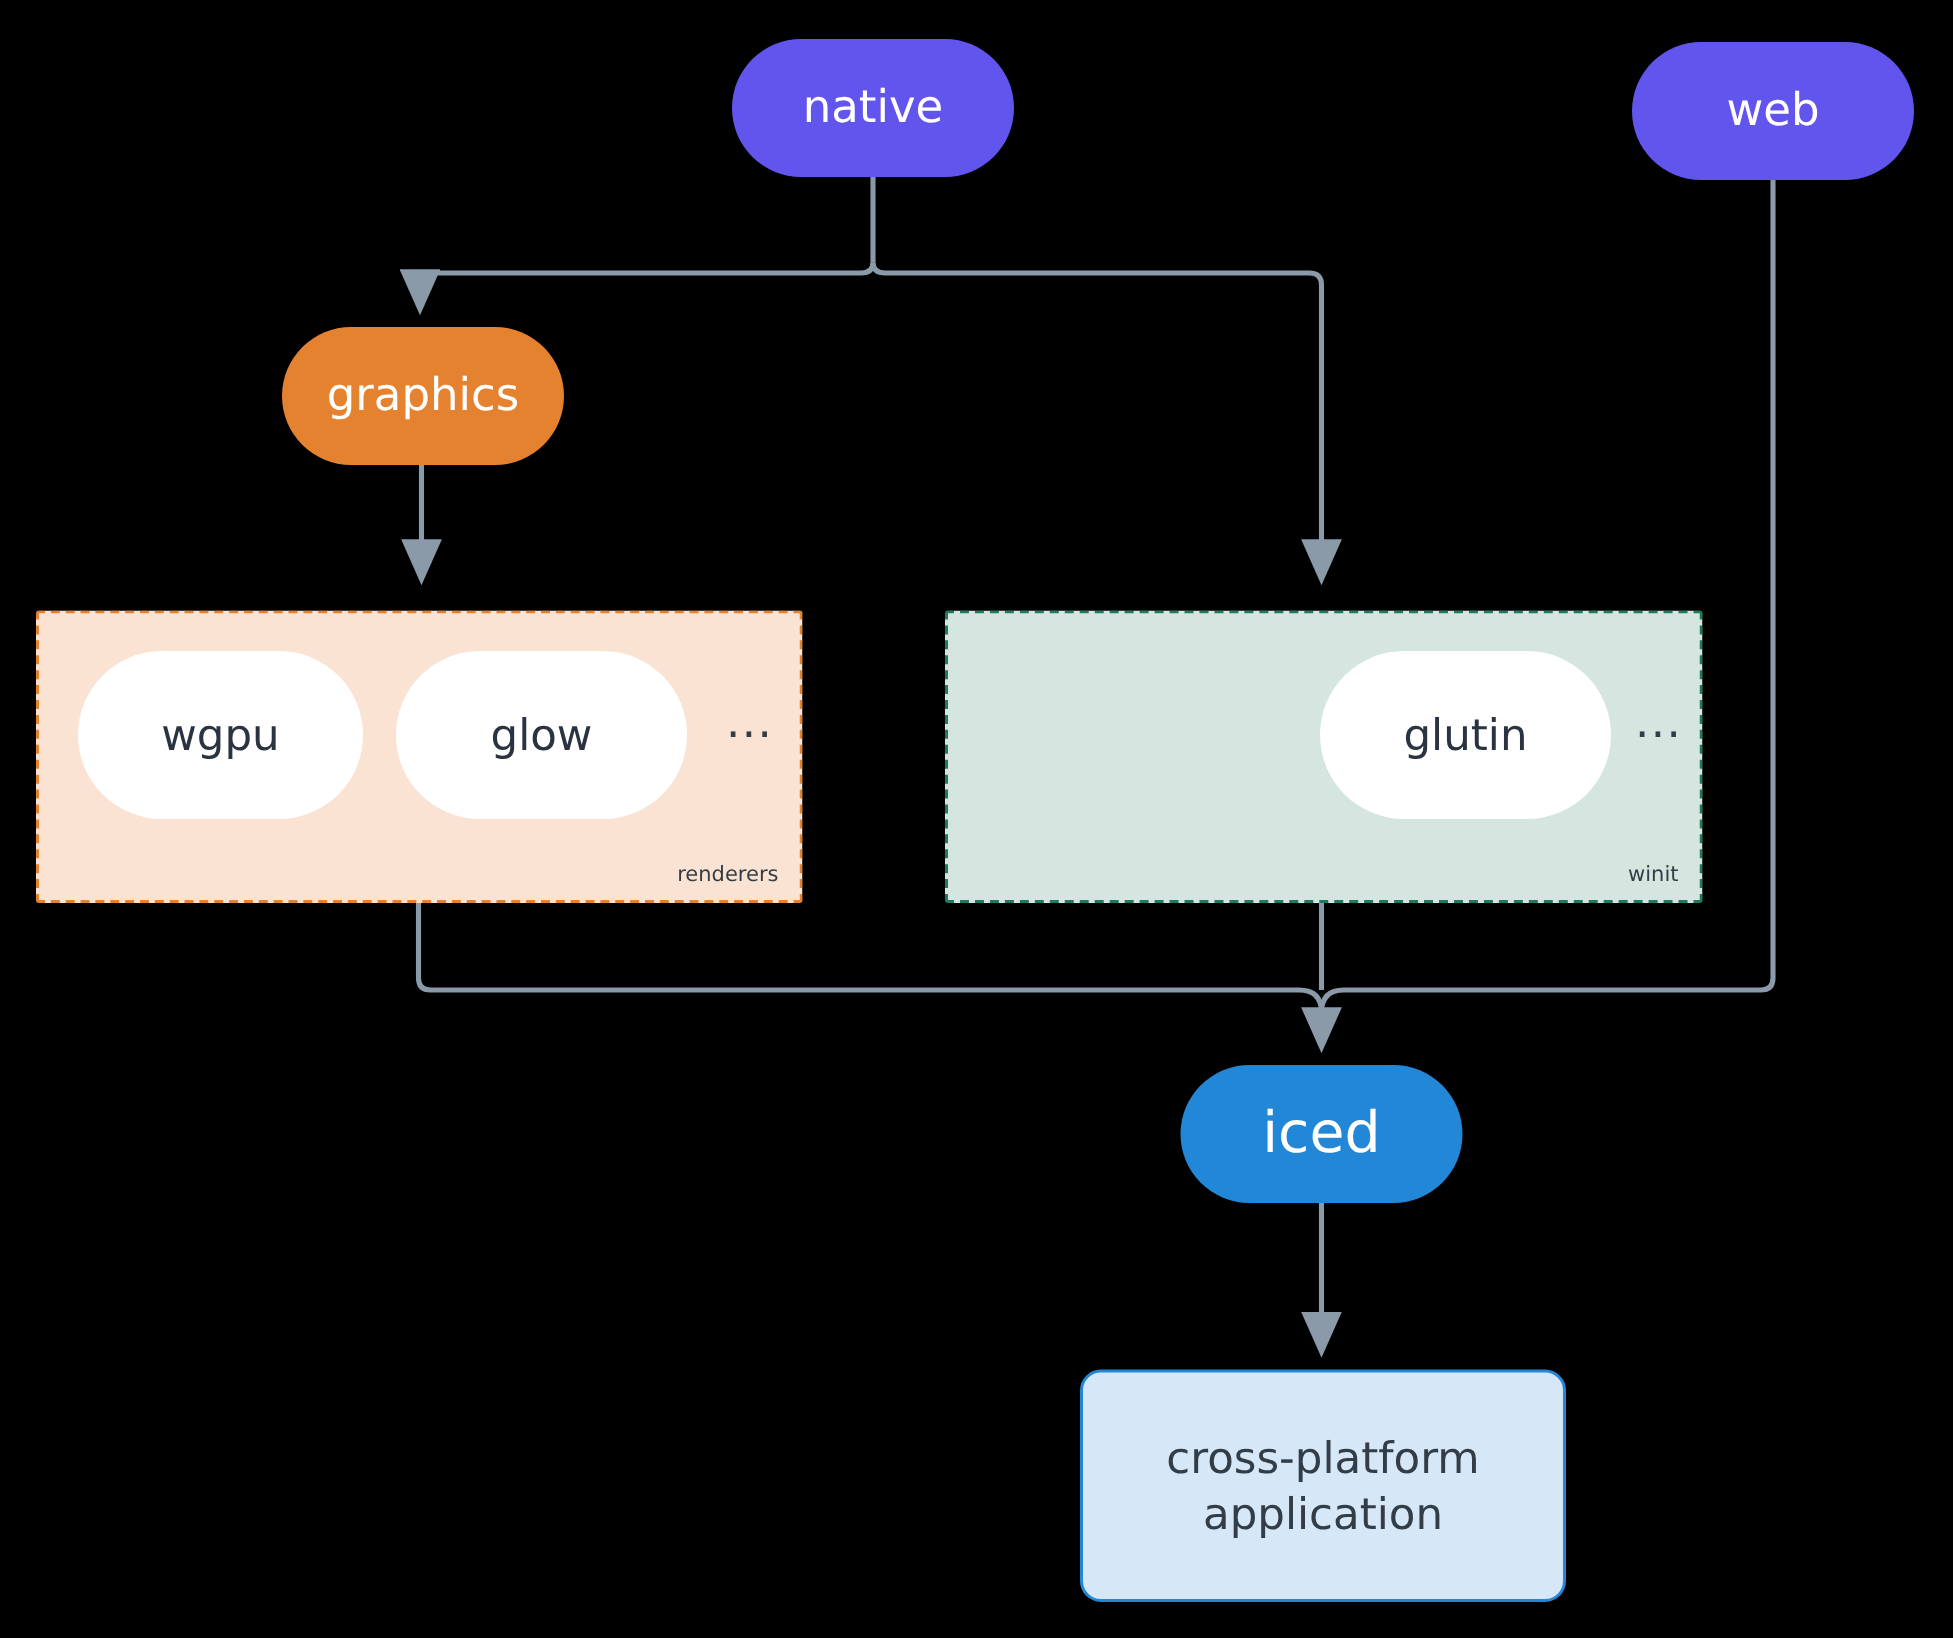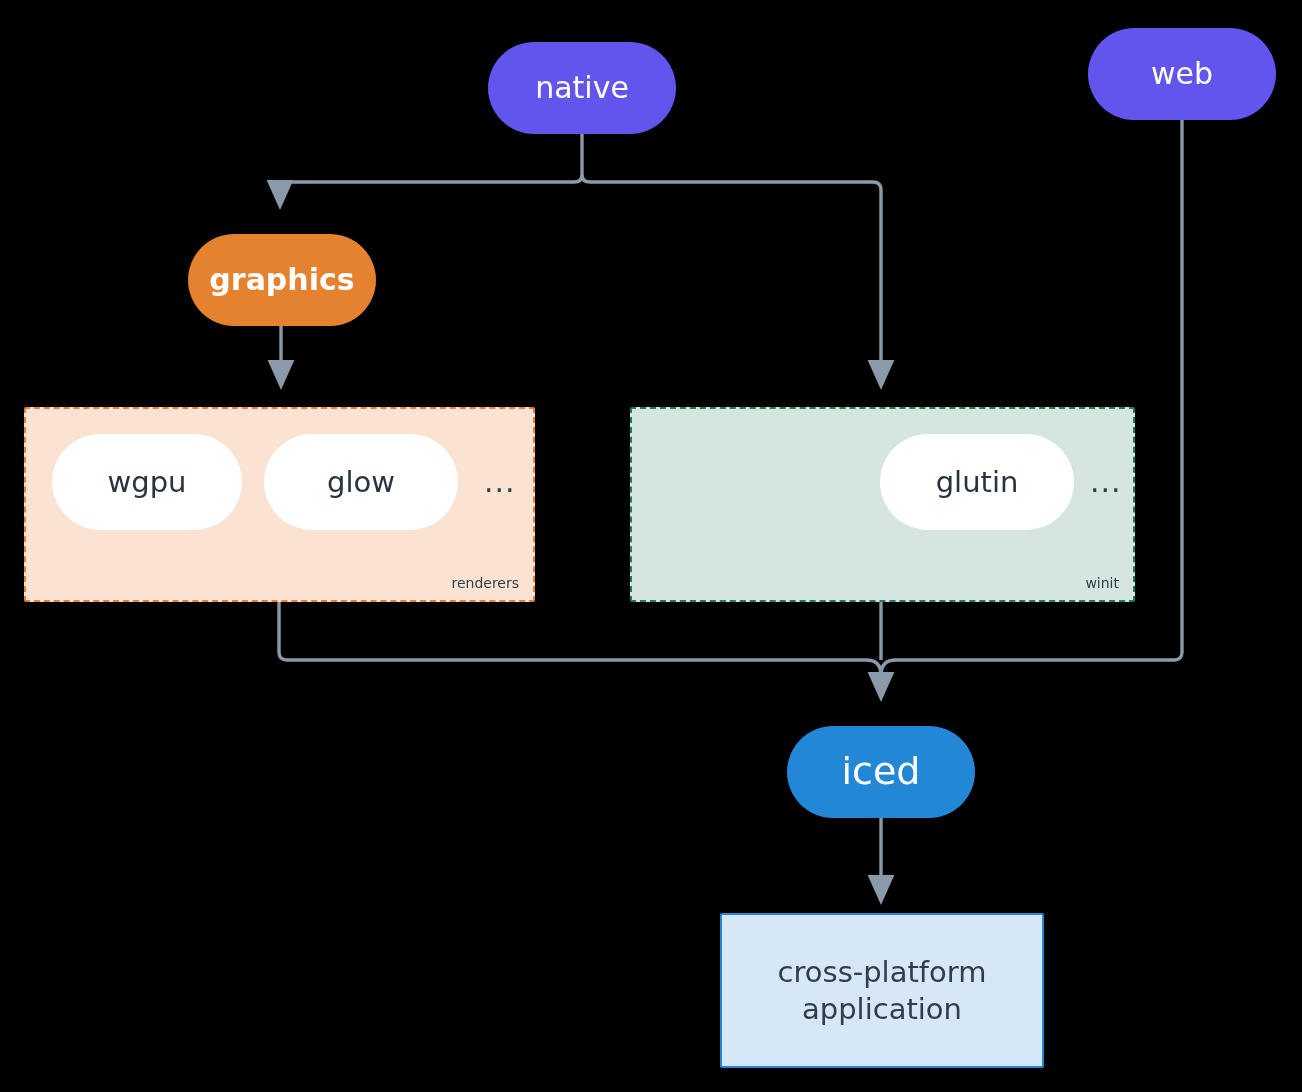--- a/index.html
+++ b/index.html
@@ -31,64 +31,62 @@
     position: absolute;
     box-sizing: border-box;
     display: flex;
     align-items: center;
     justify-content: center;
     text-align: center;
     line-height: 1.25;
   }
   .stadium {
     border-radius: 999px;
-    margin-top: 16px;
   }
   .node-label {
     display: block;
     white-space: pre-line;
   }
 
   
   .n-native {
     left: 488px;  top: 26px;  width: 188px; height: 92px;
     background: #6155EE;
     color: #FFFFFF;
     font-size: 30px;
   }
   .n-web {
-    left: 1088px; top: 12px;  width: 188px; height: 92px;
+    left: 1088px; top: 28px;  width: 188px; height: 92px;
     background: #6155EE;
     color: #FFFFFF;
     font-size: 30px;
   }
 
   
   .n-graphics {
     left: 188px; top: 218px; width: 188px; height: 92px;
     background: #E5822F;
     color: #FFFFFF;
     font-size: 30px;
-    font-weight: bold;
   }
 
   
   .n-iced {
     left: 787px; top: 710px; width: 188px; height: 92px;
     background: #2387D7;
     color: #FFFFFF;
     font-size: 38px;
   }
 
   
   .n-app {
     left: 720px; top: 913px; width: 324px; height: 155px;
     background: #D6E8F8;
     border: 2px solid #2387D7;
-    border-radius: 2px;
+    border-radius: 14px;
     color: #333D47;
     font-size: 29px;
   }
 
   
   .cluster {
     position: absolute;
     box-sizing: border-box;
     border-radius: 2px;
   }
@@ -115,21 +113,21 @@
   .pill {
     position: absolute;
     box-sizing: border-box;
     display: flex;
     align-items: center;
     justify-content: center;
     background: #FFFFFF;
     border-radius: 999px;
     color: #2A3340;
     font-size: 29px;
-    height: 96px;
+    height: 112px;
     top: 25px;
   }
   .ellipsis {
     position: absolute;
     top: 55px;
     font-size: 30px;
     color: #333D47;
     letter-spacing: 1px;
   }
 

